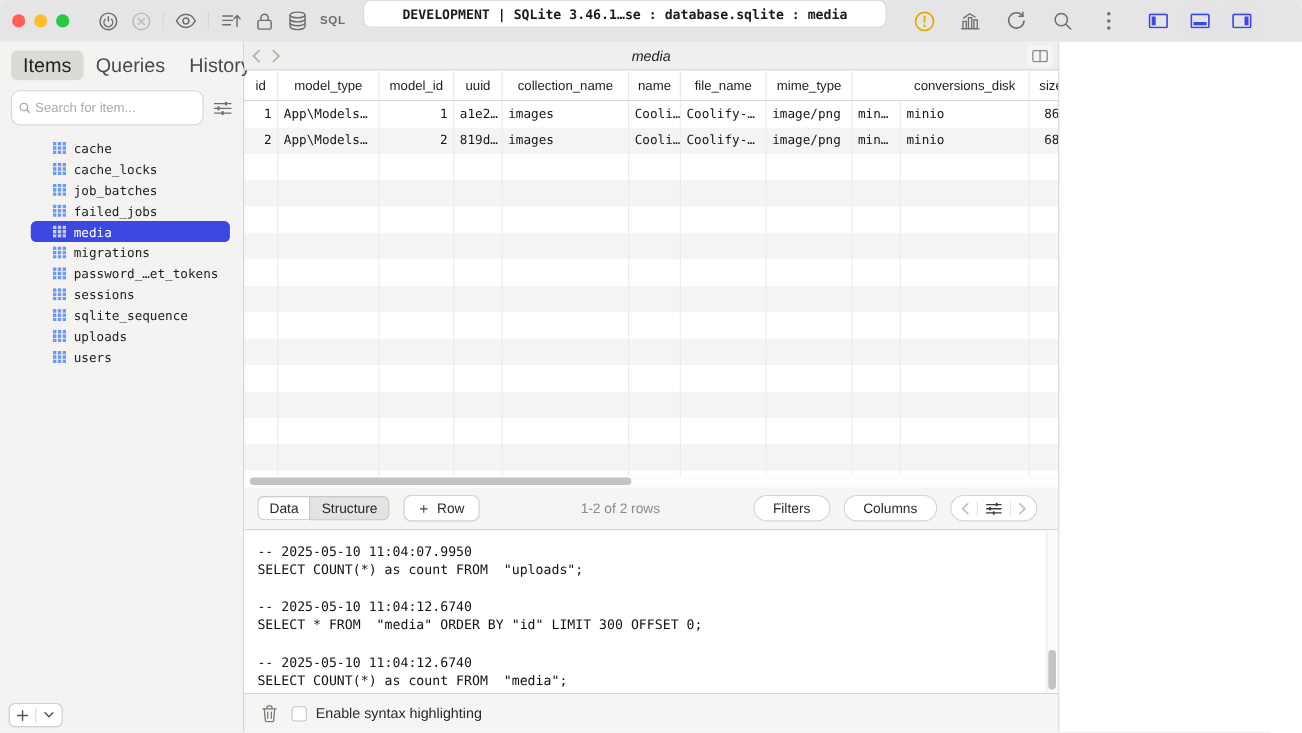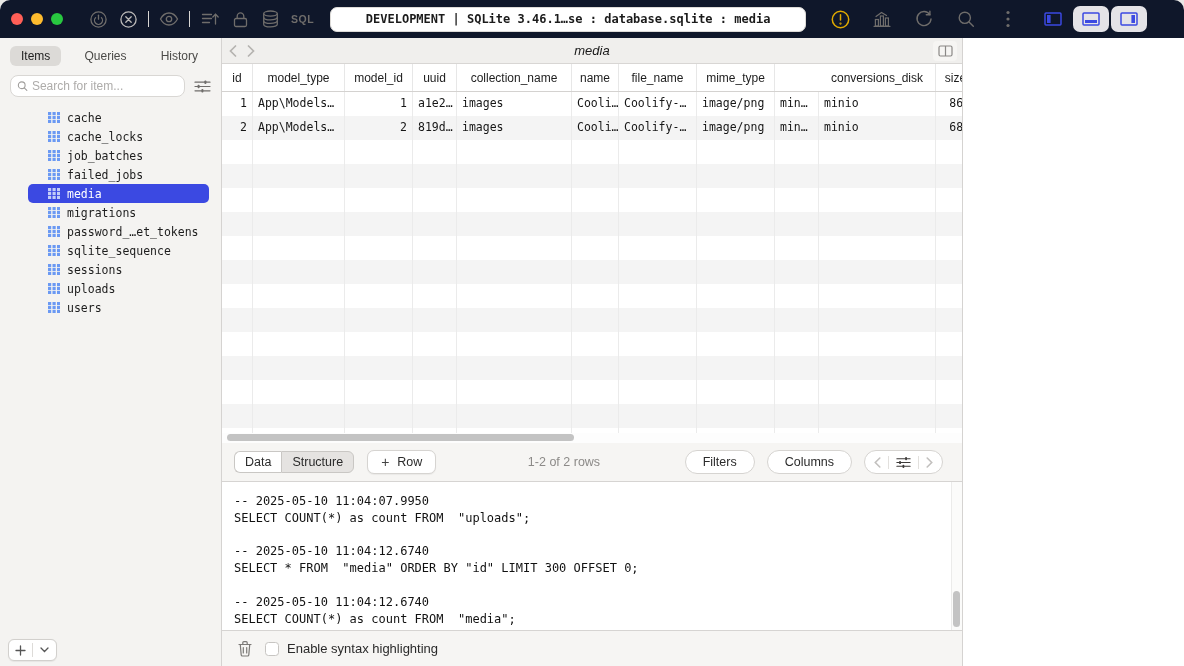--- a/index.html
+++ b/index.html
@@ -2,21 +2,21 @@
 <html><head>
 <meta charset="utf-8">
 <style>
   * { margin:0; padding:0; box-sizing:border-box; }
   html,body { width:1184px; height:666px; overflow:hidden; background:#e9e8e6;
     font-family:"Liberation Sans", sans-serif; -webkit-font-smoothing:antialiased; }
   .window { width:1184px; height:666px; background:#fff; border-radius:10px 10px 0 0; overflow:hidden;
     display:flex; flex-direction:column; }
 
   
-  .titlebar { height:38px; background:#0f172a; display:flex; align-items:center; flex:none;
+  .titlebar { height:38px; background:#e5e5e5; display:flex; flex:none;
     padding-left:11px; position:relative; }
   .traffic { display:flex; gap:8px; align-items:center; }
   .tl { width:12px; height:12px; border-radius:50%; }
   .tl.red { background:#ff5f57; } .tl.yel { background:#febc2e; } .tl.grn { background:#28c840; }
   .tb-icons { display:flex; align-items:center; margin-left:20px; gap:0; color:#6f6d6b; }
   .tb-btn { width:30px; height:26px; display:flex; align-items:center; justify-content:center; color:#6f6d6b; }
   .tb-btn.disabled { color:#bcbab8; }
   .tb-sep { width:1px; height:16px; background:#d8d6d3; margin:0 5px; }
   .sql-badge { font-size:10.5px; font-weight:bold; letter-spacing:.5px; color:#6f6d6b; margin-left:6px; }
   .title-field { margin-left:16px; width:476px; height:25px; background:#fff; border:1px solid #dddbd8;
@@ -29,25 +29,25 @@
   .layout-btn { width:36px; height:26px; border-radius:7px; display:flex; align-items:center; justify-content:center; color:#3b49e2; }
   .layout-btn.active { background:#e4e3e7; }
 
   
   .main { flex:1; display:flex; min-height:0; }
 
   
   .sidebar { width:222px; flex:none; background:#f4f3f1; border-right:1px solid #d5d3d1;
     position:relative; display:flex; flex-direction:column; }
   .side-tabs { margin:8px 12px 0 10px; display:flex; align-items:center; justify-content:space-between;
-    font-size:12px; color:#4b4a48; }
+    font-size:18px; color:#4b4a48; }
   .side-tab { padding:3px 11px; border-radius:6px; cursor:default; }
   .side-tab.active { background:#dcdad7; color:#222; }
   .side-search { margin:9px 10px 0 10px; display:flex; align-items:center; gap:9px; }
-  .search-box { flex:1; height:22px; background:#fff; border:1px solid #d9d7d4; border-radius:8px;
+  .search-box { flex:1; height:32px; background:#fff; border:1px solid #d9d7d4; border-radius:8px;
     display:flex; align-items:center; padding:0 6px; gap:4px; color:#a09e9c; }
   .search-box input { border:none; outline:none; width:100%; font-size:12px; color:#333; background:transparent;
     font-family:"Liberation Sans", sans-serif; }
   .search-box input::placeholder { color:#aeacaa; }
   .sliders { color:#6f6d6b; flex:none; display:flex; }
   .table-list { margin-top:11px;padding-left:20px; }
   .side-item { height:19px; display:flex; align-items:center; gap:7px; margin:0 12px 0 8px;
     padding-left:20px; border-radius:5px; font-family:"DejaVu Sans Mono", monospace; font-size:11.5px; color:#1d1d1d; }
   .side-item svg rect { fill:#6b99f3; }
   .side-item.selected { background:#3b49e2; color:#fff; }
@@ -363,35 +363,35 @@
               <rect x="0" y="0" width="3.2" height="3.2"></rect>
               <rect x="4.5" y="0" width="3.2" height="3.2"></rect>
               <rect x="9" y="0" width="3.2" height="3.2"></rect>
               <rect x="0" y="4" width="3.2" height="3.2"></rect>
               <rect x="4.5" y="4" width="3.2" height="3.2"></rect>
               <rect x="9" y="4" width="3.2" height="3.2"></rect>
               <rect x="0" y="8" width="3.2" height="3.2"></rect>
               <rect x="4.5" y="8" width="3.2" height="3.2"></rect>
               <rect x="9" y="8" width="3.2" height="3.2"></rect>
             </svg>
+            <span>sessions</span>
+          </div>
+          <div class="side-item">
+            <svg width="12" height="11" viewBox="0 0 12 11">
+              <rect x="0" y="0" width="3.2" height="3.2"></rect>
+              <rect x="4.5" y="0" width="3.2" height="3.2"></rect>
+              <rect x="9" y="0" width="3.2" height="3.2"></rect>
+              <rect x="0" y="4" width="3.2" height="3.2"></rect>
+              <rect x="4.5" y="4" width="3.2" height="3.2"></rect>
+              <rect x="9" y="4" width="3.2" height="3.2"></rect>
+              <rect x="0" y="8" width="3.2" height="3.2"></rect>
+              <rect x="4.5" y="8" width="3.2" height="3.2"></rect>
+              <rect x="9" y="8" width="3.2" height="3.2"></rect>
+            </svg>
             <span>sqlite_sequence</span>
-          </div>
-          <div class="side-item">
-            <svg width="12" height="11" viewBox="0 0 12 11">
-              <rect x="0" y="0" width="3.2" height="3.2"></rect>
-              <rect x="4.5" y="0" width="3.2" height="3.2"></rect>
-              <rect x="9" y="0" width="3.2" height="3.2"></rect>
-              <rect x="0" y="4" width="3.2" height="3.2"></rect>
-              <rect x="4.5" y="4" width="3.2" height="3.2"></rect>
-              <rect x="9" y="4" width="3.2" height="3.2"></rect>
-              <rect x="0" y="8" width="3.2" height="3.2"></rect>
-              <rect x="4.5" y="8" width="3.2" height="3.2"></rect>
-              <rect x="9" y="8" width="3.2" height="3.2"></rect>
-            </svg>
-            <span>sessions</span>
           </div>
           <div class="side-item">
             <svg width="12" height="11" viewBox="0 0 12 11">
               <rect x="0" y="0" width="3.2" height="3.2"></rect>
               <rect x="4.5" y="0" width="3.2" height="3.2"></rect>
               <rect x="9" y="0" width="3.2" height="3.2"></rect>
               <rect x="0" y="4" width="3.2" height="3.2"></rect>
               <rect x="4.5" y="4" width="3.2" height="3.2"></rect>
               <rect x="9" y="4" width="3.2" height="3.2"></rect>
               <rect x="0" y="8" width="3.2" height="3.2"></rect>

